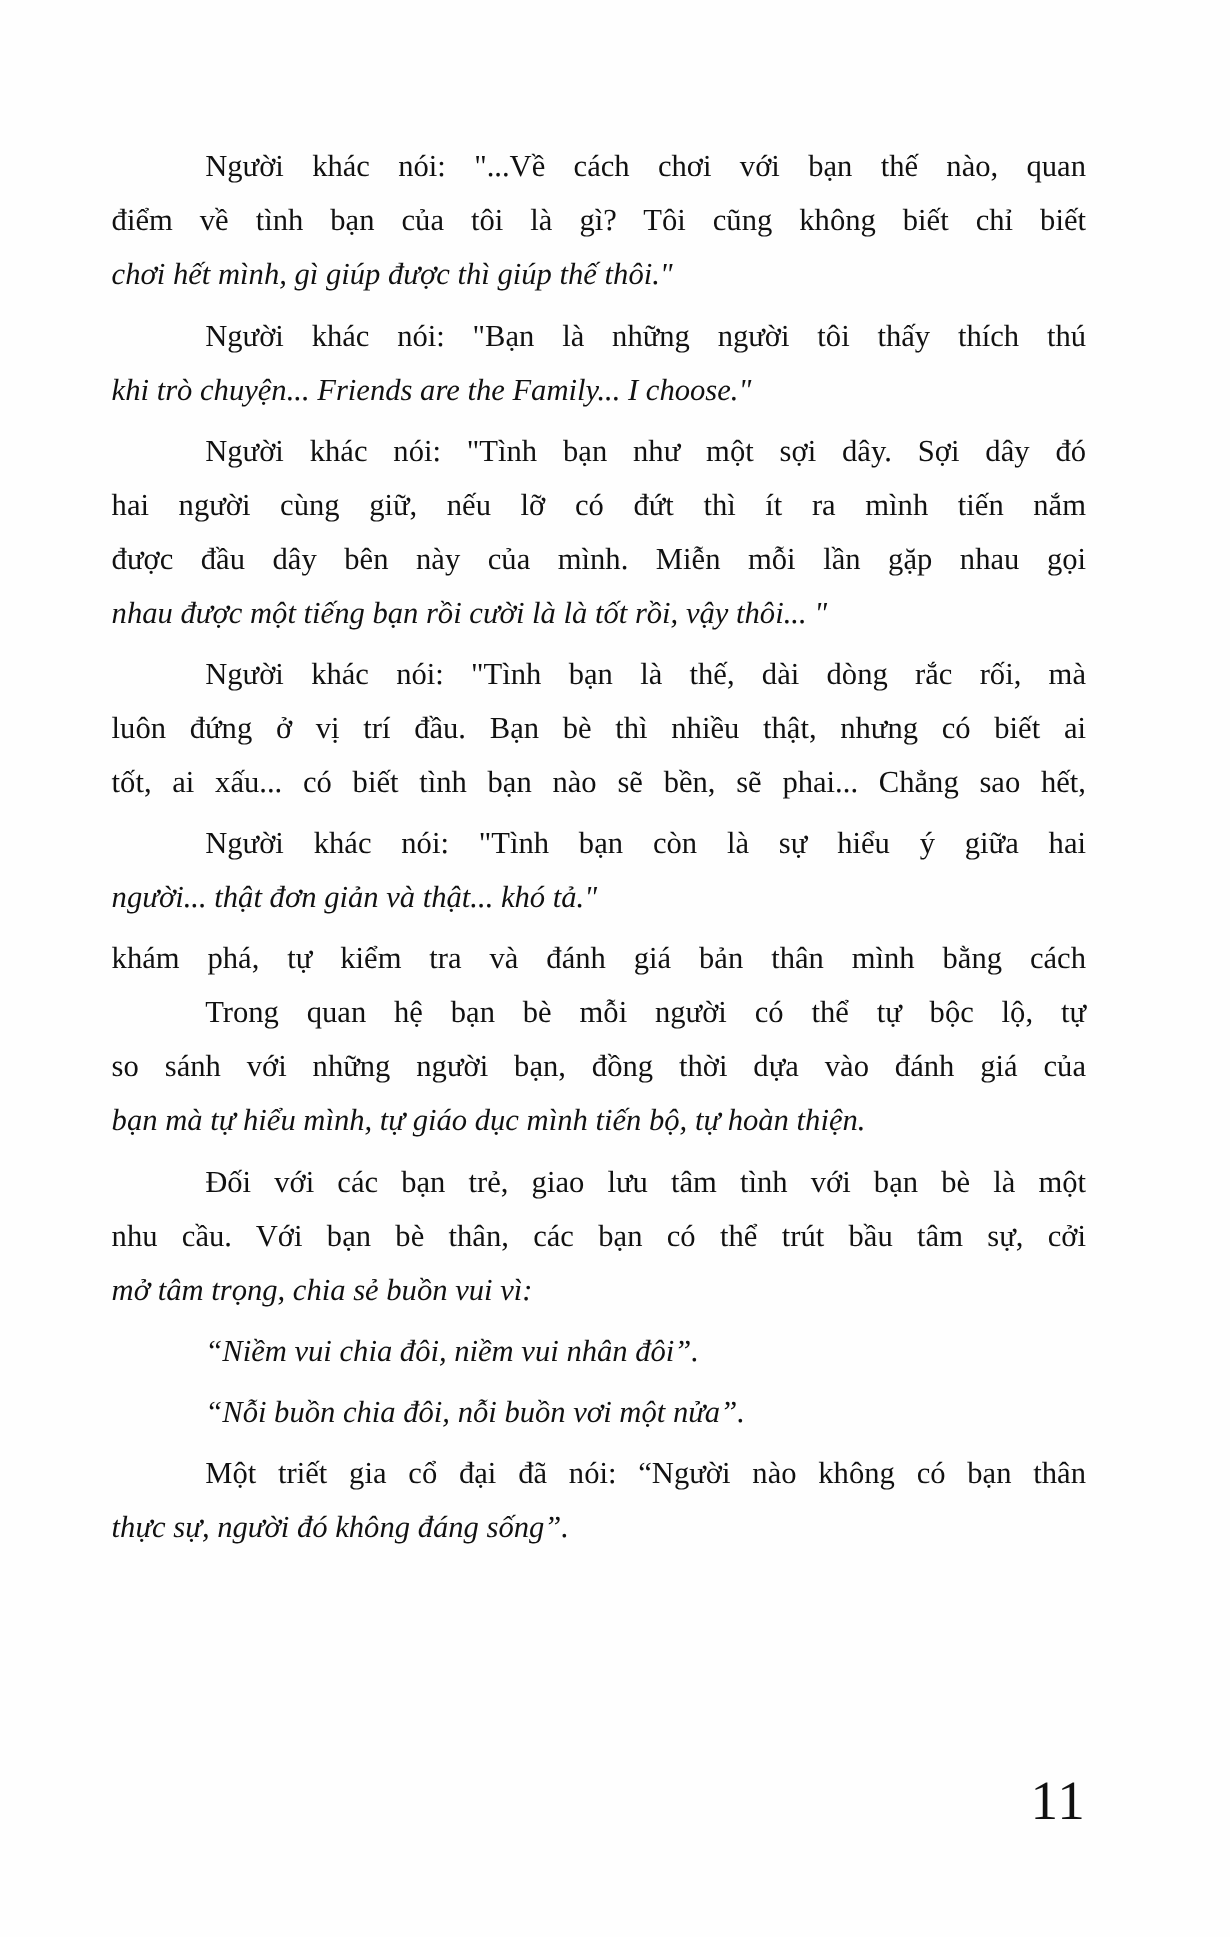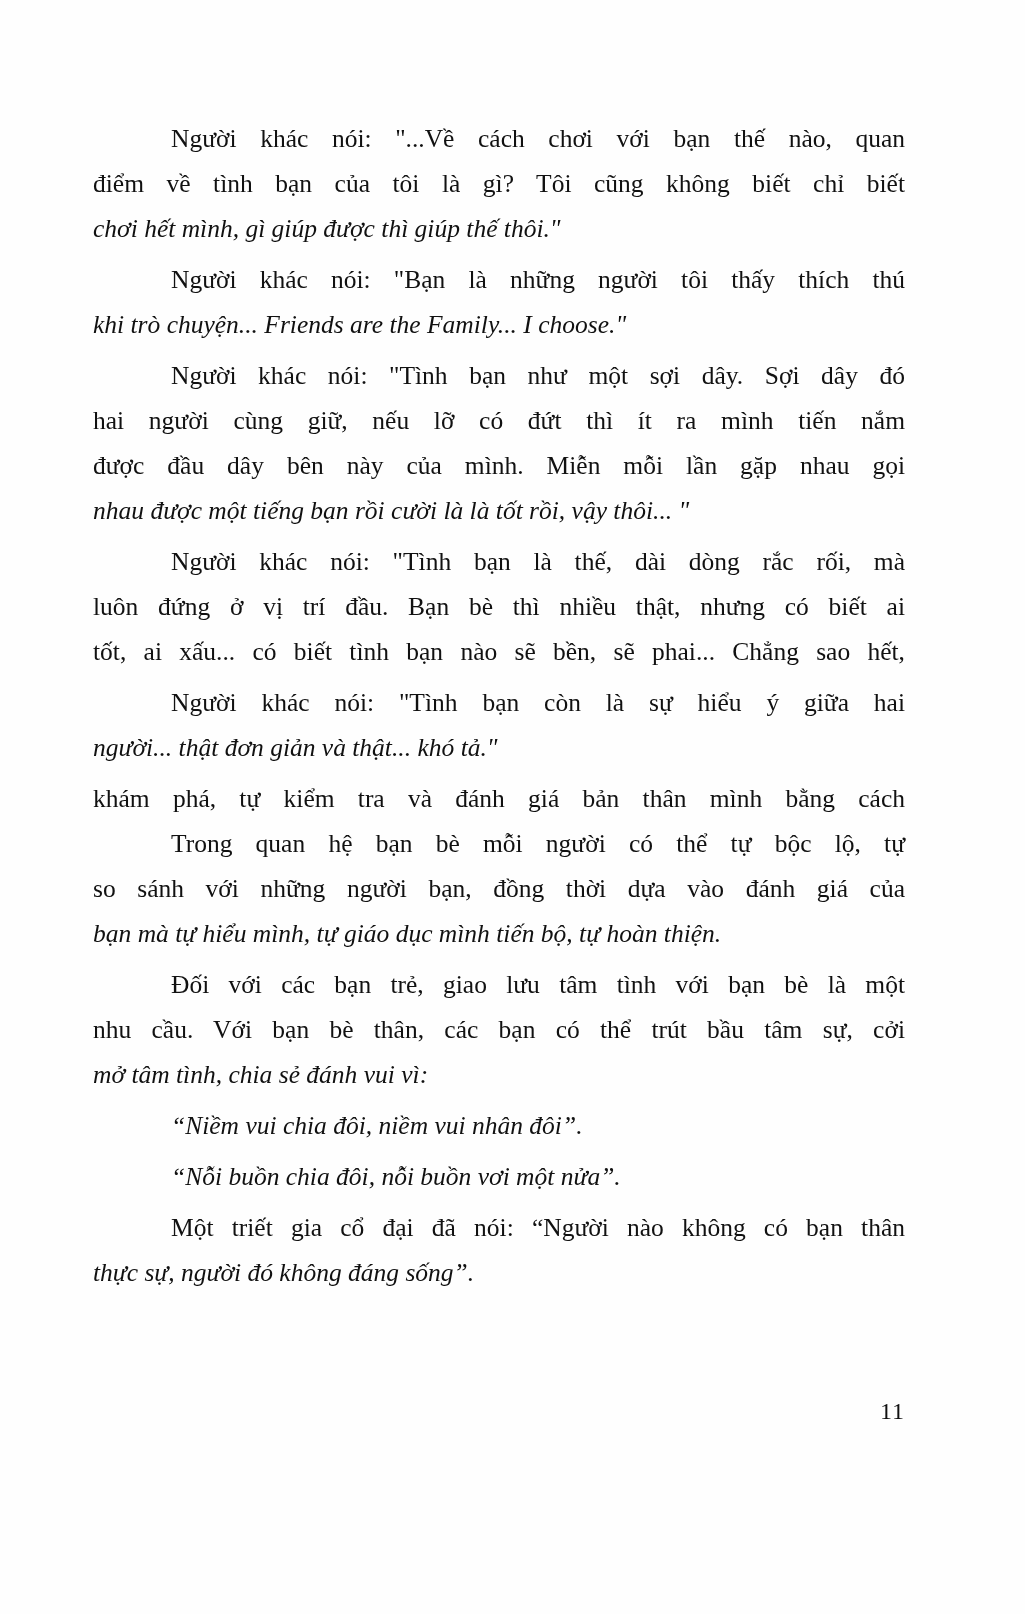--- a/index.html
+++ b/index.html
@@ -39,23 +39,23 @@
   .line.last {
     text-align-last: left;
     font-style: italic;
     -moz-text-align-last: left;
   }
   .line.first {
     text-indent: 78px;
   }
   .page-number {
     position: absolute;
-    top: 1398px;
+    top: 1474px;
     right: 120px;
-    font-size: 24px;
+    font-size: 46px;
     letter-spacing: 1px;
     color: #111111;
   }
 </style>
 </head>
 <body>
 
 <div class="page">
   <div class="text-block">
       <div class="paragraph">
@@ -84,21 +84,21 @@
       </div>
       <div class="paragraph">
         <div class="line">khám phá, tự kiểm tra và đánh giá bản thân mình bằng cách</div>
         <div class="line first">Trong quan hệ bạn bè mỗi người có thể tự bộc lộ, tự</div>
         <div class="line">so sánh với những người bạn, đồng thời dựa vào đánh giá của</div>
         <div class="line last">bạn mà tự hiểu mình, tự giáo dục mình tiến bộ, tự hoàn thiện.</div>
       </div>
       <div class="paragraph">
         <div class="line first">Đối với các bạn trẻ, giao lưu tâm tình với bạn bè là một</div>
         <div class="line">nhu cầu. Với bạn bè thân, các bạn có thể trút bầu tâm sự, cởi</div>
-        <div class="line last">mở tâm tình, chia sẻ đánh vui vì:</div>
+        <div class="line last">mở tâm trọng, chia sẻ buồn vui vì:</div>
       </div>
       <div class="paragraph">
         <div class="line first last">“Niềm vui chia đôi, niềm vui nhân đôi”.</div>
       </div>
       <div class="paragraph">
         <div class="line first last">“Nỗi buồn chia đôi, nỗi buồn vơi một nửa”.</div>
       </div>
       <div class="paragraph">
         <div class="line first">Một triết gia cổ đại đã nói: “Người nào không có bạn thân</div>
         <div class="line last">thực sự, người đó không đáng sống”.</div>

